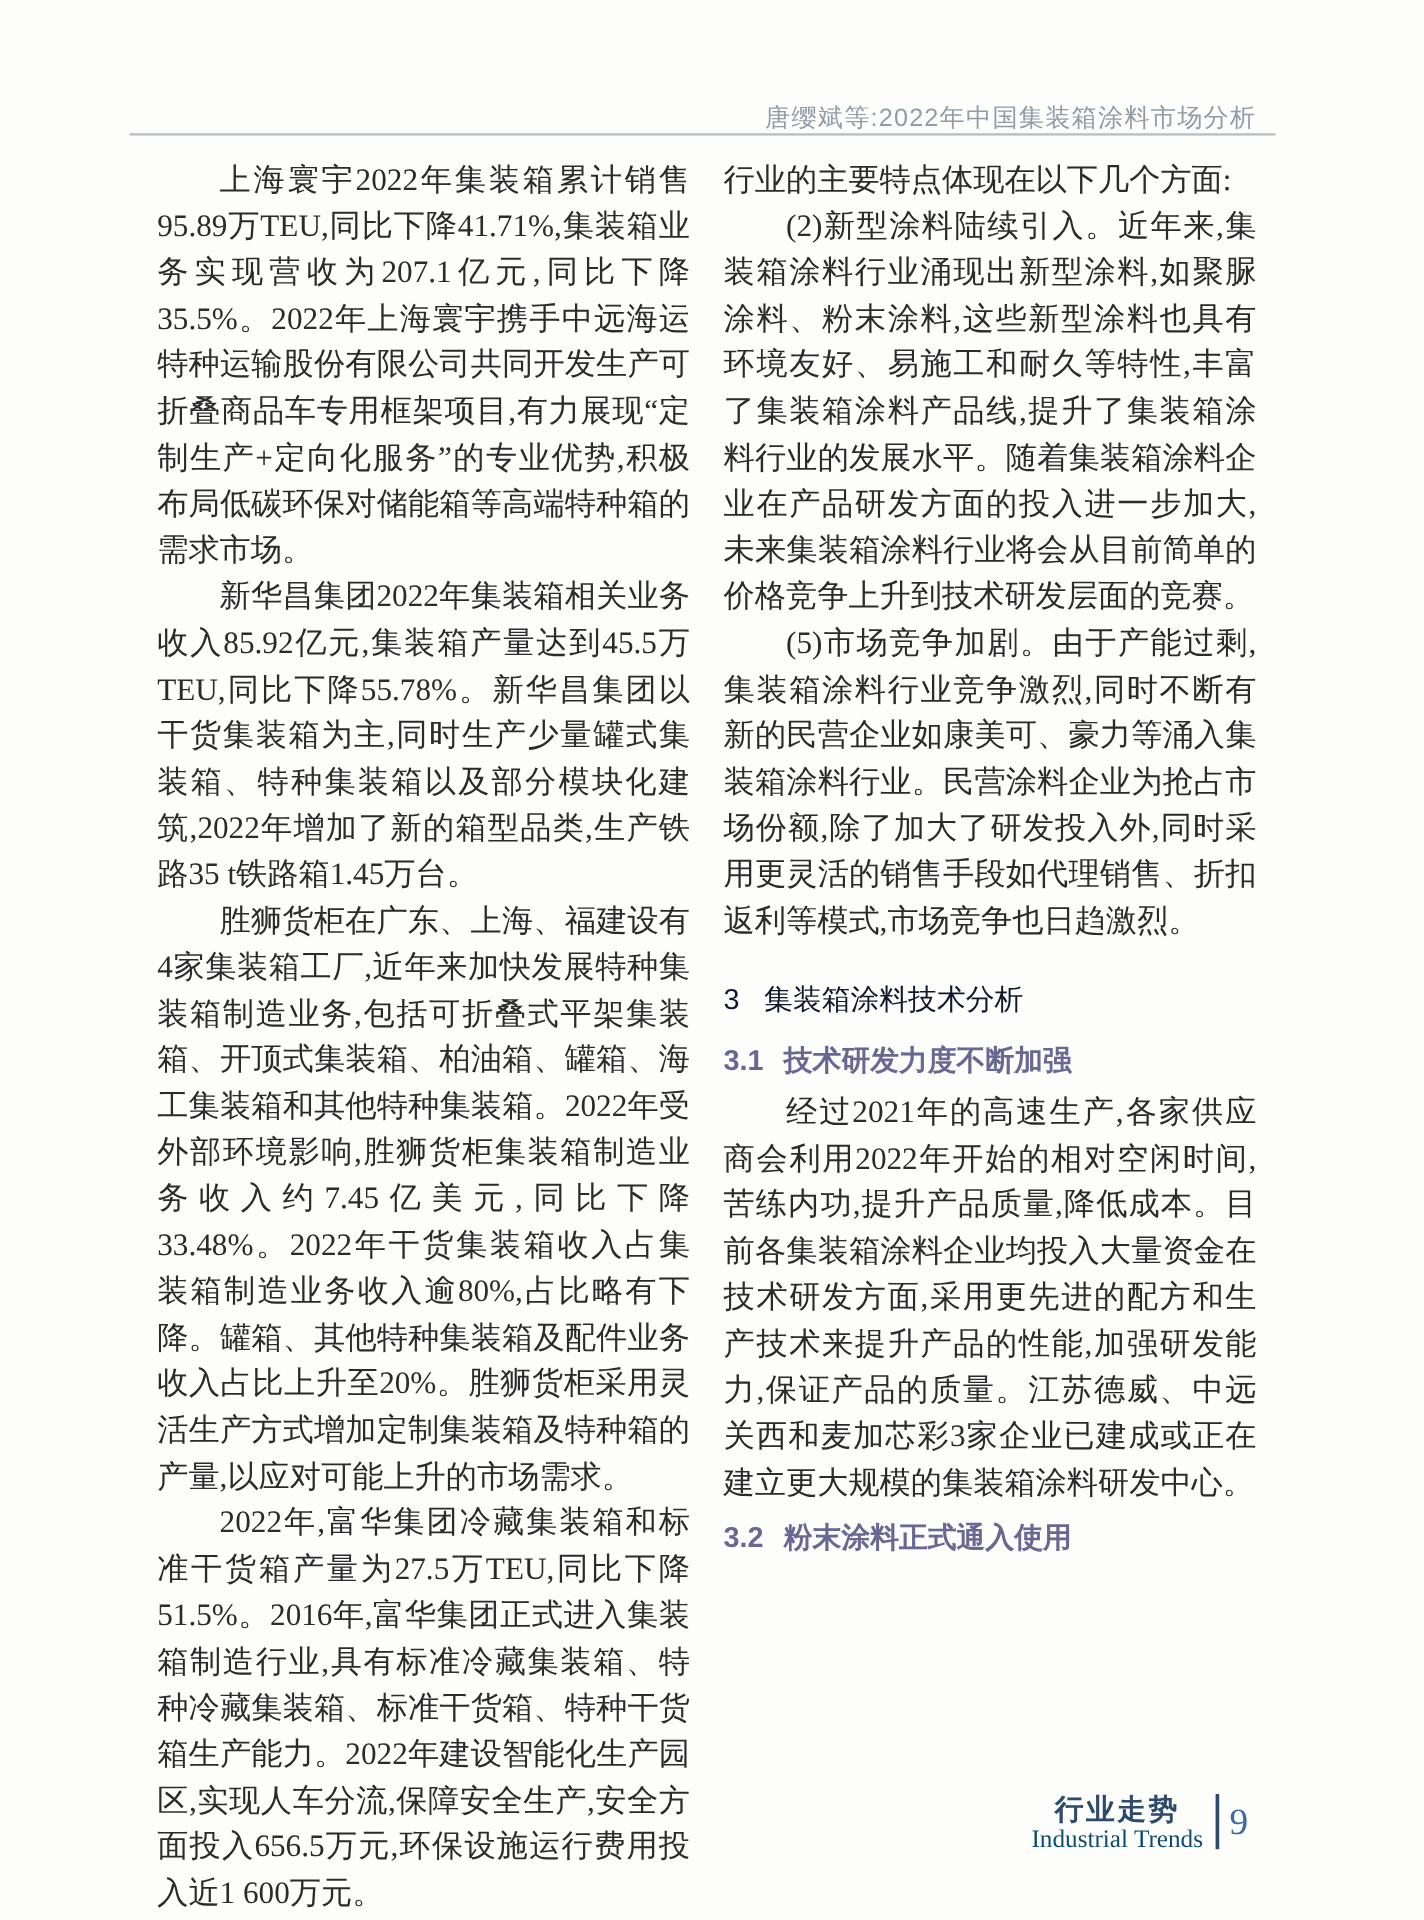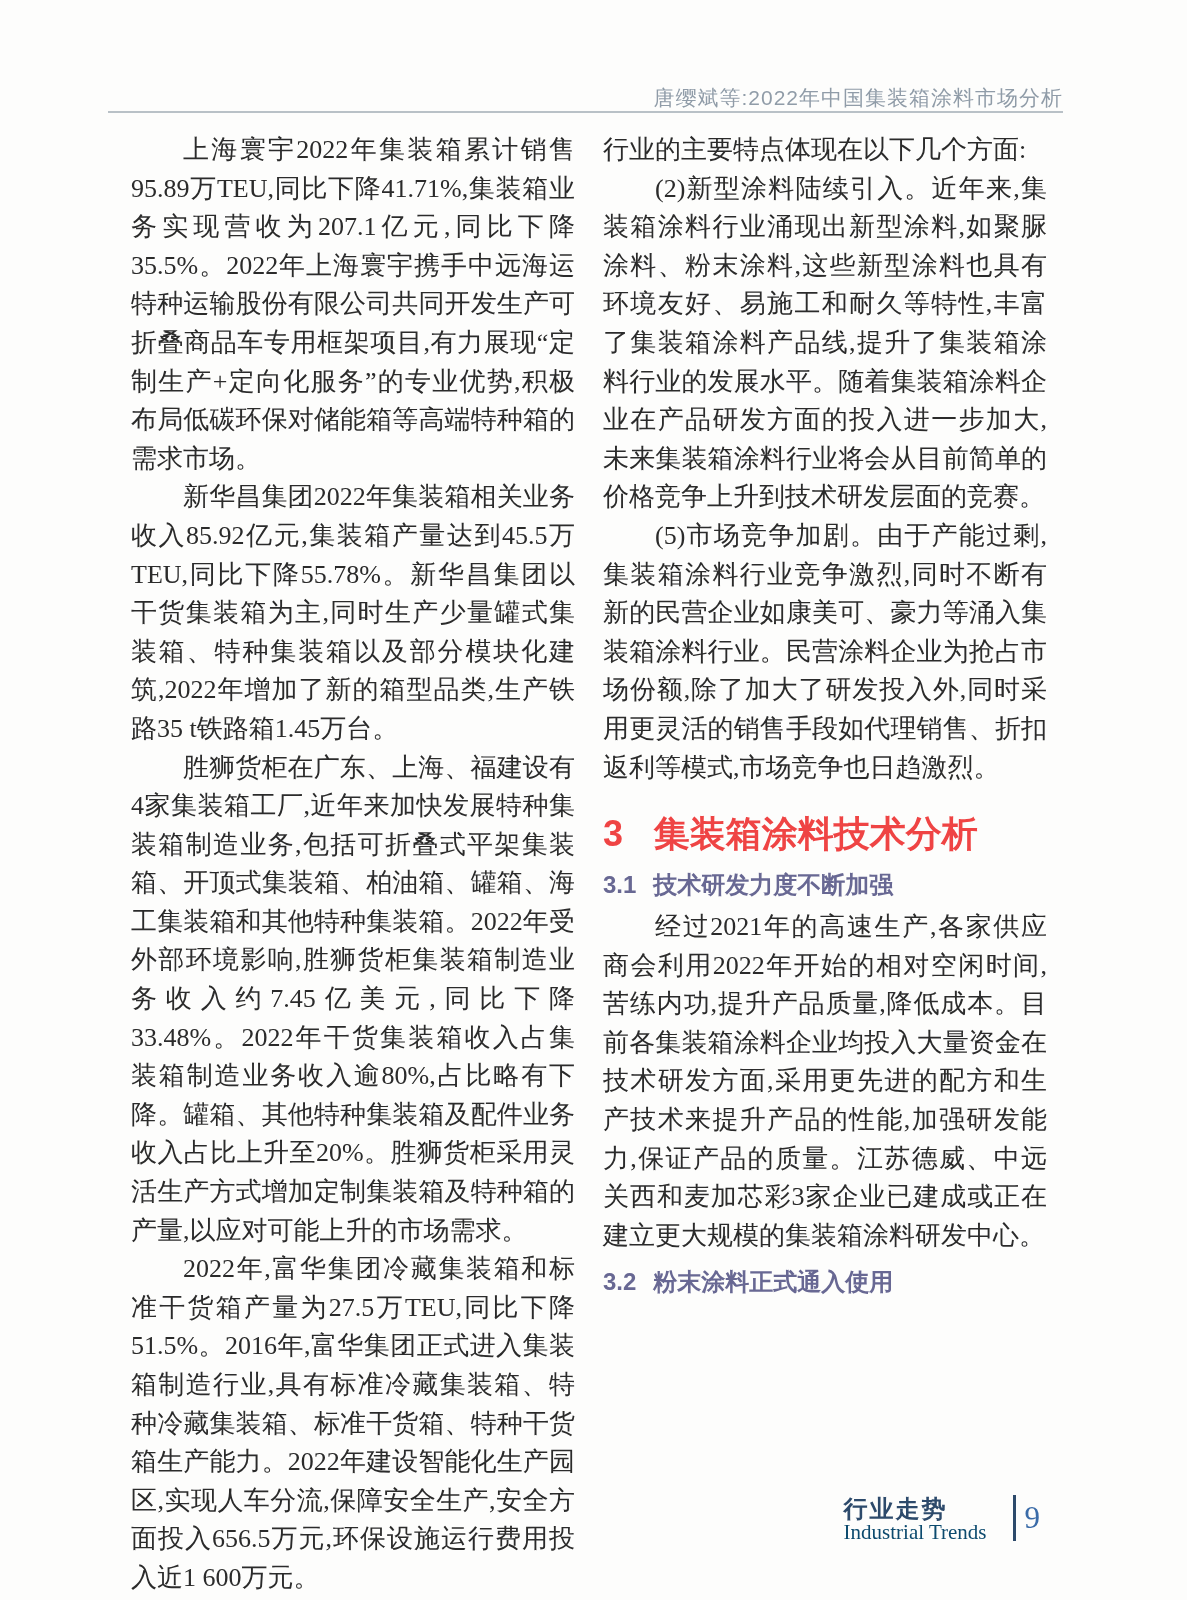--- a/index.html
+++ b/index.html
@@ -15,21 +15,21 @@
     background: #fdfdfc;
     overflow: hidden;
     font-family: "Liberation Serif", "DejaVu Serif", serif;
     color: #2b2b2b;
   }
   
   .running-head {
     position: absolute;
     top: 84px;
     left: 108px;
-    right: 124px;
+    right: 140px;
     text-align: right;
     font-family: "Liberation Sans", "DejaVu Sans", sans-serif;
     font-size: 21px;
     letter-spacing: 1px;
     color: #909ca8;
   }
   .head-rule {
     position: absolute;
     top: 111px;
     left: 108px;
@@ -54,46 +54,46 @@
     font-size: 26px;
     line-height: 38.6px;
     text-align: justify;
     text-justify: inter-ideograph;
   }
   .col p.indent { text-indent: 2em; }
   
   .sec-heading {
     margin: 27px 0 13px 0;
     font-family: "Liberation Sans", "DejaVu Sans", sans-serif;
-    font-weight: bold;
-    font-size: 36px;
+    font-weight: normal;
+    font-size: 24px;
     line-height: 40px;
-    color: #ef4444;
+    color: #0f172a;
   }
   .sec-heading .sec-num { margin-right: 0.85em; }
   .sub-heading {
     margin: 9px 0 5px 0;
     font-family: "Liberation Sans", "DejaVu Sans", sans-serif;
     font-weight: bold;
     font-size: 24px;
     line-height: 36px;
     color: #686893;
   }
   .sub-heading .sec-num { margin-right: 0.7em; }
   
   .footer {
     position: absolute;
     right: 147px;
     top: 1495px;
     display: flex;
     align-items: stretch;
   }
   .footer-labels {
-    text-align: left;
-    padding-right: 26px;
+    text-align: center;
+    padding-right: 10px;
   }
   .footer-zh {
     font-family: "Liberation Sans", "DejaVu Sans", sans-serif;
     font-weight: bold;
     font-size: 24px;
     line-height: 28px;
     letter-spacing: 2px;
     color: #2d4a6b;
   }
   .footer-en {

